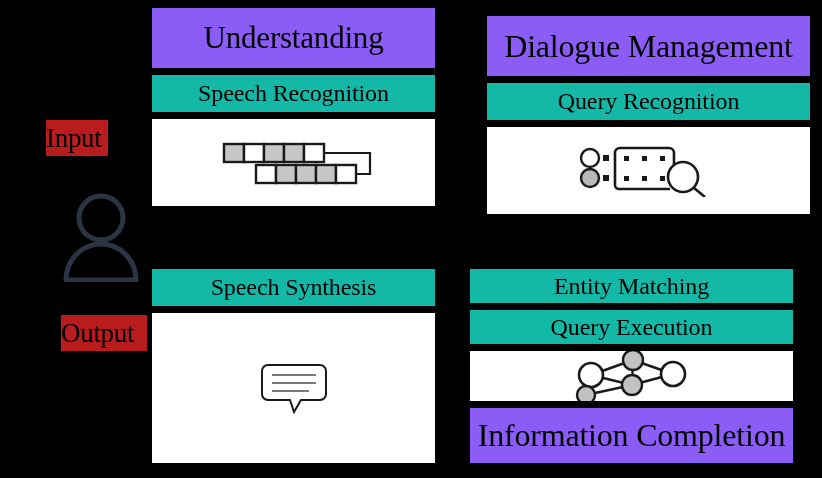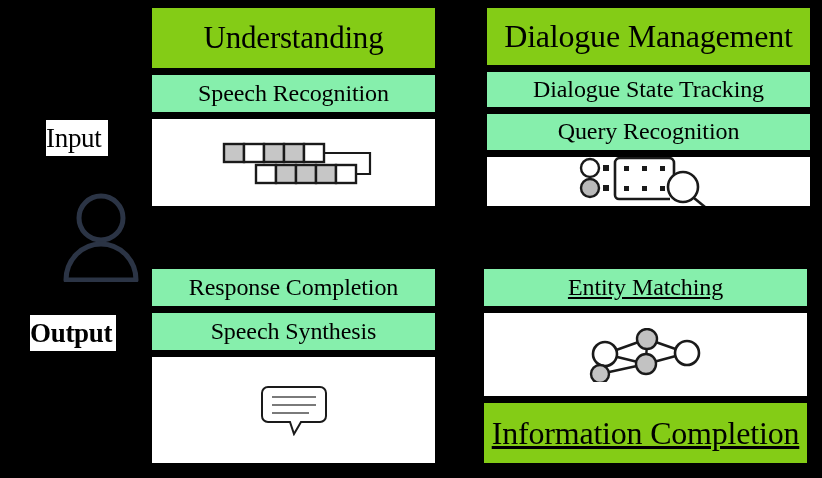--- a/index.html
+++ b/index.html
@@ -12,74 +12,74 @@
     width: 822px;
     height: 478px;
     background: #000000;
     overflow: hidden;
     font-family: "Liberation Serif", "DejaVu Serif", serif;
   }
 
   
   .io-label {
     position: absolute;
-    background: #ffffff;
+    background: #b91c1c;
     color: #000000;
     font-size: 27px;
     line-height: 1;
     letter-spacing: -0.3px;
     white-space: nowrap;
     overflow: hidden;
     display: flex;
     align-items: center;
   }
   #io-input  { left: 46px;  top: 120px; width: 62px;  height: 36px; }
-  #io-output { left: 30px;  top: 315px; width: 86px;  height: 36px; font-weight: bold; }
+  #io-output { left: 61px;  top: 315px; width: 86px;  height: 36px; }
 
   #person-icon {
     position: absolute;
     left: 60px;
     top: 192px;
     width: 82px;
     height: 90px;
   }
 
   
   .panel {
     position: absolute;
     background: #000000;
     display: flex;
     flex-direction: column;
   }
   #panel-understanding       { left: 150px; top: 6px;   width: 287px; height: 202px; }
-  #panel-dialogue-management { left: 485px; top: 6px;   width: 327px; height: 202px; justify-content: flex-end; }
+  #panel-dialogue-management { left: 485px; top: 14px;   width: 327px; height: 202px; justify-content: flex-end; }
   #panel-generation          { left: 150px; top: 267px; width: 287px; height: 198px; }
-  #panel-information-retrieval { left: 482px; top: 267px; width: 327px; height: 198px; text-decoration: underline; }
+  #panel-information-retrieval { left: 468px; top: 267px; width: 327px; height: 198px; }
 
   .row {
     box-sizing: border-box;
     border: 2px solid #000000;
     display: flex;
     align-items: center;
     justify-content: center;
     color: #000000;
     overflow: hidden;
   }
   .row + .row { margin-top: 3px; }
 
   .row-title {
-    background: #84cc16;
+    background: #8b5cf6;
     height: 64px;
     font-size: 31px;
     letter-spacing: -0.2px;
   }
   .row-title.wide { font-size: 32px; }
 
   .row-step {
-    background: #86efac;
+    background: #14b8a6;
     height: 41px;
     font-size: 24px;
     letter-spacing: -0.1px;
   }
 
   .row-icon {
     background: #ffffff;
     flex: 1 1 auto;
     min-height: 0;
   }
@@ -134,21 +134,20 @@
           <path d="M130 15 H176 V36 H162" stroke="#1a1a1a" stroke-width="2.2" fill="none"></path>
         </svg>
       </span>
     </div>
   </div>
 
   <div class="panel" id="panel-dialogue-management">
 
     <div class="row row-title wide" data-bind="panels.1.title">Dialogue Management</div>
 
-    <div class="row row-step" data-bind="panels.1.steps.0">Dialogue State Tracking</div>
 
     <div class="row row-step" data-bind="panels.1.steps.1">Query Recognition</div>
 
     <div class="row row-icon">
       <span>
         <svg class="icon-svg" width="150" height="52" viewBox="0 0 150 52" fill="none" xmlns="http://www.w3.org/2000/svg">
 
           <circle cx="16" cy="13" r="9" fill="#ffffff" stroke="#1a1a1a" stroke-width="2.4"></circle>
           <circle cx="16" cy="33" r="9" fill="#b9b9b9" stroke="#1a1a1a" stroke-width="2.4"></circle>
           <rect x="29" y="10" width="6" height="6" fill="#1a1a1a"></rect>
@@ -167,21 +166,20 @@
 
           <circle cx="109" cy="32" r="15" fill="#ffffff" stroke="#1a1a1a" stroke-width="2.6"></circle>
           <line x1="120" y1="43" x2="131" y2="52" stroke="#1a1a1a" stroke-width="2.6"></line>
         </svg>
       </span>
     </div>
   </div>
 
   <div class="panel" id="panel-generation">
 
-    <div class="row row-step" data-bind="panels.2.steps.0">Response Completion</div>
 
     <div class="row row-step" data-bind="panels.2.steps.1">Speech Synthesis</div>
 
     <div class="row row-icon">
       <span>
         <svg class="icon-svg" width="70" height="52" viewBox="0 0 70 52" fill="none" xmlns="http://www.w3.org/2000/svg">
           <path d="M9 3 H61 a6 6 0 0 1 6 6 V32 a6 6 0 0 1 -6 6 H42 L35 50 L31 38 H9 a6 6 0 0 1 -6 -6 V9 a6 6 0 0 1 6 -6 Z" fill="#ffffff" stroke="#1a1a1a" stroke-width="2"></path>
           <g stroke="#7a7a7a" stroke-width="2">
             <line x1="13" y1="13" x2="57" y2="13"></line>
             <line x1="13" y1="21" x2="57" y2="21"></line>
@@ -190,20 +188,21 @@
         </svg>
       </span>
     </div>
 
   </div>
 
   <div class="panel" id="panel-information-retrieval">
 
     <div class="row row-step" data-bind="panels.3.steps.0">Entity Matching</div>
 
+    <div class="row row-step" data-bind="panels.3.steps.1">Query Execution</div>
 
     <div class="row row-icon">
       <span>
         <svg class="icon-svg" width="128" height="54" viewBox="0 0 128 54" fill="none" xmlns="http://www.w3.org/2000/svg">
           <g stroke="#1a1a1a" stroke-width="2.4">
             <line x1="23" y1="26" x2="65" y2="11"></line>
             <line x1="23" y1="26" x2="64" y2="36"></line>
             <line x1="23" y1="26" x2="18" y2="46"></line>
             <line x1="18" y1="46" x2="64" y2="36"></line>
             <line x1="65" y1="11" x2="64" y2="36"></line>

